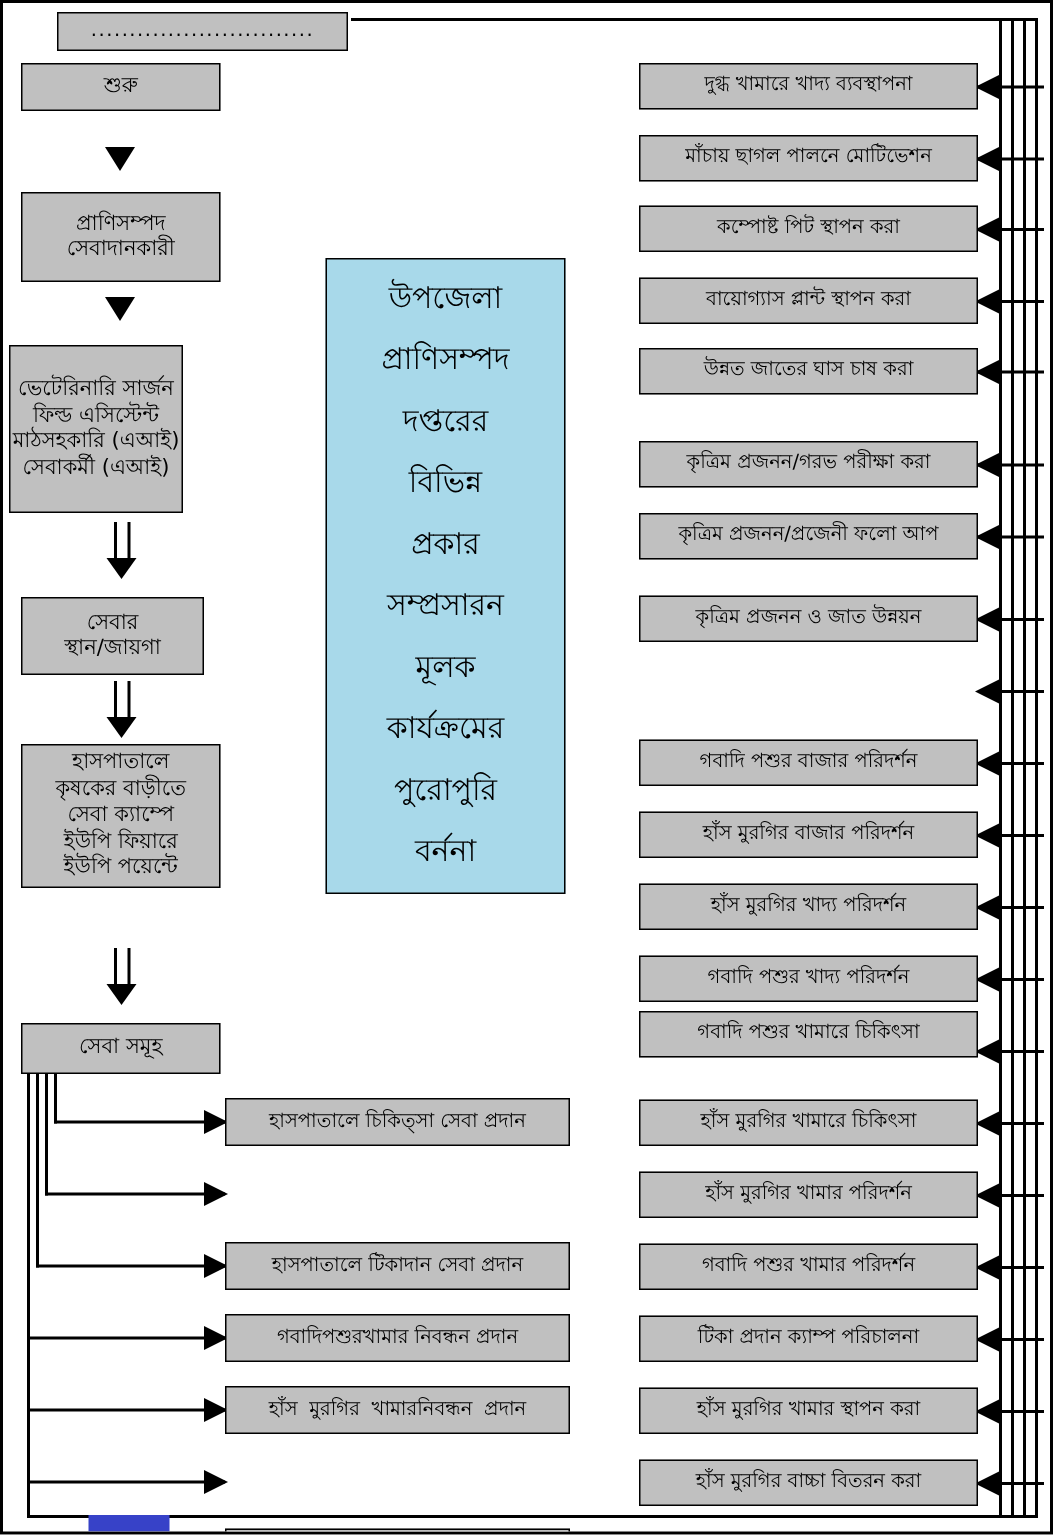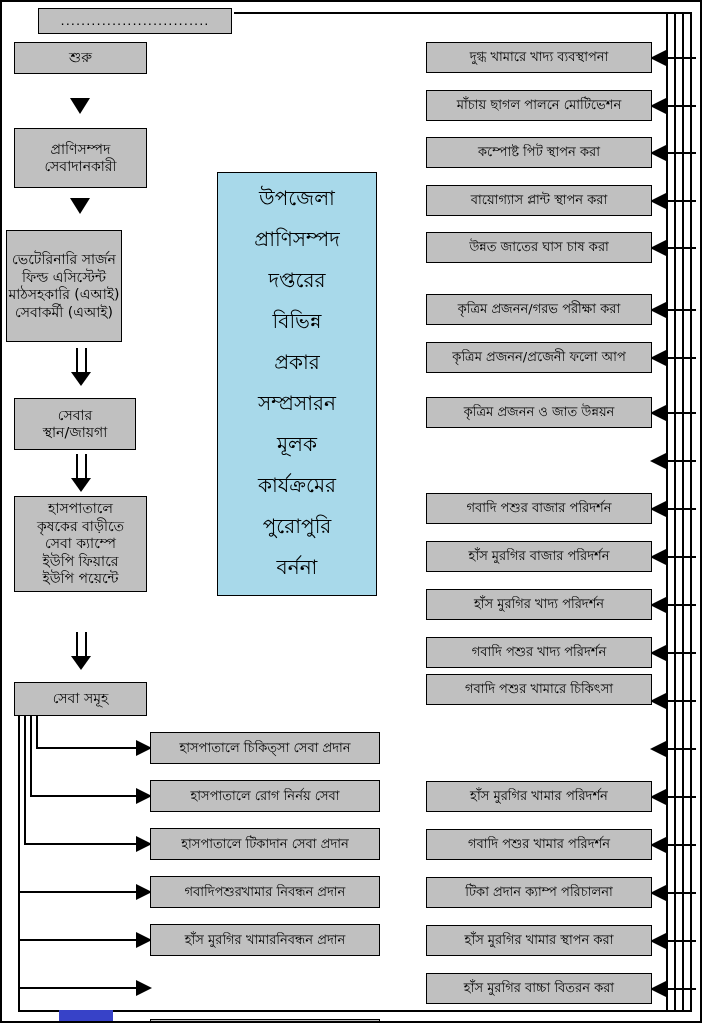--- a/index.html
+++ b/index.html
@@ -144,27 +144,26 @@
 প্রকার
 সম্প্রসারন
 মূলক
 কার্যক্রমের
 পুরোপুরি
 বর্ননা</div>
 
   <div class="lcon" style="top:745px; left:34px; width:114px;"></div>
   <div class="gbox sbox" style="top:730px;">হাসপাতালে চিকিত্সা সেবা প্রদান</div>
   <div class="lcon" style="top:793px; left:28px; width:120px;"></div>
-  <div class="gbox sbox" style="top:778px;">হাসপাতালে রোগ নির্নয় সেবা</div>
   <div class="lcon" style="top:841px; left:22px; width:126px;"></div>
   <div class="gbox sbox" style="top:826px;">হাসপাতালে টিকাদান সেবা প্রদান</div>
   <div class="lcon" style="top:889px; left:16px; width:132px;"></div>
   <div class="gbox sbox" style="top:874px;">গবাদিপশুরখামার নিবন্ধন প্রদান</div>
   <div class="lcon" style="top:937px; left:16px; width:132px;"></div>
-  <div class="gbox sbox" style="top:922px;">হাঁস মুরগির খামারনিবন্ধন প্রদান</div>
+  <div class="gbox sbox" style="top:922px;font-family:Liberation Mono, monospace;">হাঁস মুরগির খামারনিবন্ধন প্রদান</div>
   <div class="lcon" style="top:985px; left:16px; width:132px;"></div>
   <div class="gbox sbox" style="top:970px;margin-top:47px;">গবাদি পশুর খামার স্থাপন সেবা</div>
 
   <div class="rcon" style="top:55px;"></div>
   <div class="gbox rbox" style="top:40px;">দুগ্ধ খামারে খাদ্য ব্যবস্থাপনা</div>
   <div class="rcon" style="top:103px;"></div>
   <div class="gbox rbox" style="top:88px;">মাঁচায় ছাগল পালনে মোটিভেশন</div>
   <div class="rcon" style="top:150px;"></div>
   <div class="gbox rbox" style="top:135px;">কম্পোষ্ট পিট স্থাপন করা</div>
   <div class="rcon" style="top:198px;"></div>
@@ -184,20 +183,21 @@
   <div class="gbox rbox" style="top:491px;">গবাদি পশুর বাজার পরিদর্শন</div>
   <div class="rcon" style="top:554px;"></div>
   <div class="gbox rbox" style="top:539px;">হাঁস মুরগির বাজার পরিদর্শন</div>
   <div class="rcon" style="top:602px;"></div>
   <div class="gbox rbox" style="top:587px;">হাঁস মুরগির খাদ্য পরিদর্শন</div>
   <div class="rcon" style="top:650px;"></div>
   <div class="gbox rbox" style="top:635px;">গবাদি পশুর খাদ্য পরিদর্শন</div>
   <div class="rcon" style="top:698px;"></div>
   <div class="gbox rbox" style="top:672px;">গবাদি পশুর খামারে চিকিৎসা</div>
   <div class="rcon" style="top:746px;"></div>
+  <div class="gbox rbox" style="top:731px;">হাঁস মুরগির খামারে চিকিৎসা</div>
   <div class="rcon" style="top:794px;"></div>
   <div class="gbox rbox" style="top:779px;">হাঁস মুরগির খামার পরিদর্শন</div>
   <div class="rcon" style="top:842px;"></div>
   <div class="gbox rbox" style="top:827px;">গবাদি পশুর খামার পরিদর্শন</div>
   <div class="rcon" style="top:890px;"></div>
   <div class="gbox rbox" style="top:875px;">টিকা প্রদান ক্যাম্প পরিচালনা</div>
   <div class="rcon" style="top:938px;"></div>
   <div class="gbox rbox" style="top:923px;">হাঁস মুরগির খামার স্থাপন করা</div>
   <div class="rcon" style="top:986px;"></div>
   <div class="gbox rbox" style="top:971px;">হাঁস মুরগির বাচ্চা বিতরন করা</div>

